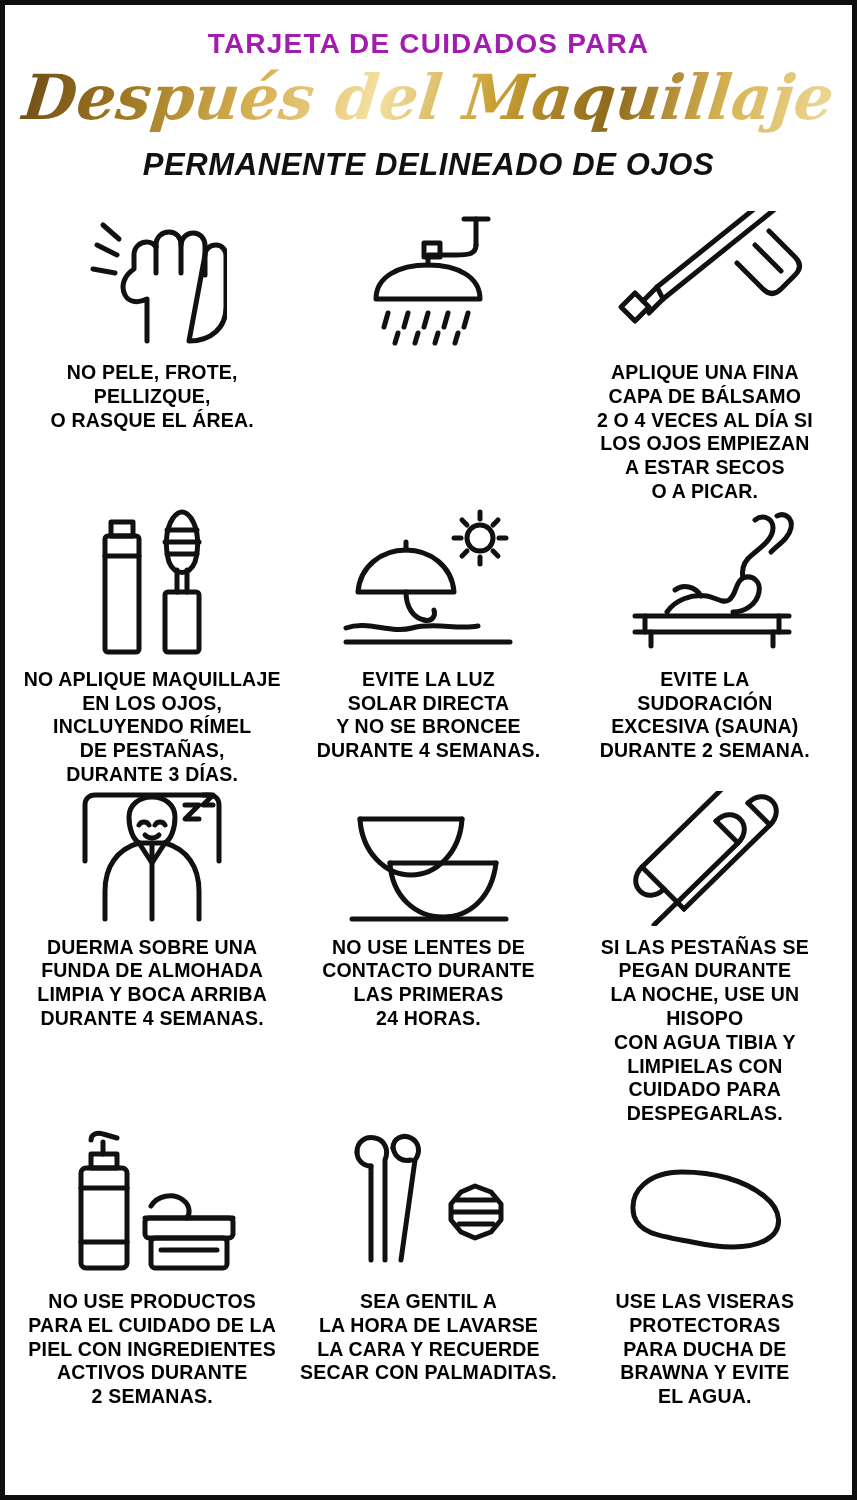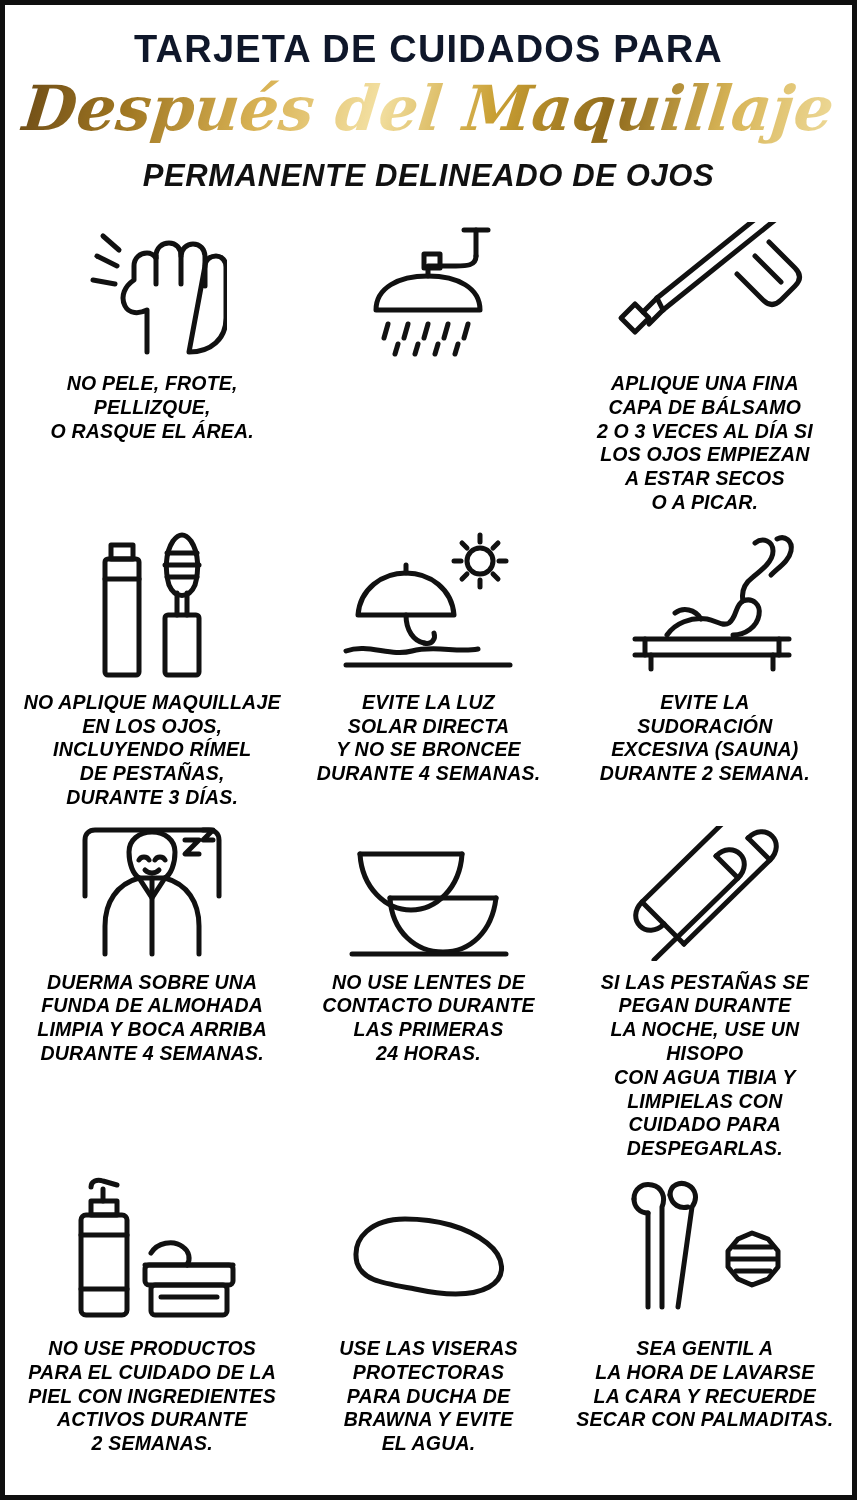--- a/index.html
+++ b/index.html
@@ -21,26 +21,26 @@
     padding: 12px 10px 6px 10px;
     display: flex;
     flex-direction: column;
   }
   
   .header {
     text-align: center;
     flex: 0 0 auto;
   }
   .title-top {
-    font-size: 38px;
+    font-size: 28px;
     font-weight: bold;
     letter-spacing: 1.2px;
     line-height: 1.1;
     margin: 12px 0 0 0;
-    color: #0f172a;
+    color: #a21caf;
   }
   .title-script {
     margin: 2px 0 0 0;
     font-family: "DejaVu Serif", serif;
     font-style: italic;
     font-weight: bold;
     font-size: 62px;
     line-height: 1.15;
     letter-spacing: 0px;
     background: linear-gradient(100deg,#6b4a16 0%,#a07722 14%,#d9b355 30%,#f3e0a2 44%,#c99f33 58%,#8f6a1c 72%,#d8b557 86%,#efdc9d 100%);
@@ -56,24 +56,23 @@
     letter-spacing: 0.6px;
     margin: 14px 0 0 0;
     color: #111;
     font-style: italic;
   }
   
   .grid {
     margin-top: 28px;
     display: grid;
     grid-template-columns: repeat(3, 1fr);
-    gap: 16px 2px;
+    gap: 4px 2px;
     flex: 1 1 auto;
     align-content: start;
-    font-style: italic;
   }
   .tip {
     display: flex;
     flex-direction: column;
     align-items: center;
     padding: 0 4px;
   }
   .tip-icon {
     height: 140px;
     display: flex;
@@ -156,21 +155,21 @@
           <path d="M44 102 L58 88"></path>
           <path d="M52 76 L58 88"></path>
           <path d="M58 88 L170 -2"></path>
           <path d="M52 76 L164 -14"></path>
           <path d="M164 20 L190 46 C196 52 196 58 190 64 L176 78 C170 84 164 84 158 78 L132 52"></path>
           <path d="M150 34 L176 60"></path>
         </svg>
       </div>
       <div class="tip-text">APLIQUE UNA FINA
 CAPA DE BÁLSAMO
-2 O 3 VECES AL DÍA SI
+2 O 4 VECES AL DÍA SI
 LOS OJOS EMPIEZAN
 A ESTAR SECOS
 O A PICAR.</div>
     </div>
 
     <div class="tip row2">
       <div class="tip-icon">
         <svg width="150" height="150" viewBox="0 0 150 150" fill="none" stroke="#111" stroke-width="5" stroke-linecap="round" stroke-linejoin="round">
           <rect x="28" y="28" width="34" height="116" rx="3"></rect>
           <path d="M28 48 L62 48"></path>
@@ -316,44 +315,44 @@
       <div class="tip-text">NO USE PRODUCTOS
 PARA EL CUIDADO DE LA
 PIEL CON INGREDIENTES
 ACTIVOS DURANTE
 2 SEMANAS.</div>
     </div>
 
     <div class="tip row4">
       <div class="tip-icon">
         <svg width="190" height="150" viewBox="0 0 190 150" fill="none" stroke="#111" stroke-width="5" stroke-linecap="round" stroke-linejoin="round">
-          <path d="M24 86 C18 60 40 42 72 42 C104 42 134 50 154 66 C172 80 174 100 156 110 C138 120 110 118 82 112 C50 106 30 104 24 86 Z"></path>
-        </svg>
-      </div>
-      <div class="tip-text">USE LAS VISERAS
-PROTECTORAS
-PARA DUCHA DE
-BRAWNA Y EVITE
-EL AGUA.</div>
-    </div>
-
-    <div class="tip row4">
-      <div class="tip-icon">
-        <svg width="190" height="150" viewBox="0 0 190 150" fill="none" stroke="#111" stroke-width="5" stroke-linecap="round" stroke-linejoin="round">
           <path d="M24 22 C24 12 32 6 42 8 C52 10 56 20 52 30 L52 130"></path>
           <path d="M24 22 C24 30 30 36 38 36"></path>
           <path d="M38 36 L38 130"></path>
           <path d="M60 18 C60 8 70 4 78 8 C86 12 88 22 82 30 L68 130"></path>
           <path d="M60 18 C62 28 70 32 78 30"></path>
           <path d="M128 62 L142 56 L158 62 L168 74 L168 90 L158 102 L142 108 L128 102 L118 90 L118 74 Z"></path>
           <path d="M124 70 L162 70"></path>
           <path d="M120 82 L166 82"></path>
           <path d="M126 94 L160 94"></path>
         </svg>
       </div>
       <div class="tip-text">SEA GENTIL A
 LA HORA DE LAVARSE
 LA CARA Y RECUERDE
 SECAR CON PALMADITAS.</div>
     </div>
 
+    <div class="tip row4">
+      <div class="tip-icon">
+        <svg width="190" height="150" viewBox="0 0 190 150" fill="none" stroke="#111" stroke-width="5" stroke-linecap="round" stroke-linejoin="round">
+          <path d="M24 86 C18 60 40 42 72 42 C104 42 134 50 154 66 C172 80 174 100 156 110 C138 120 110 118 82 112 C50 106 30 104 24 86 Z"></path>
+        </svg>
+      </div>
+      <div class="tip-text">USE LAS VISERAS
+PROTECTORAS
+PARA DUCHA DE
+BRAWNA Y EVITE
+EL AGUA.</div>
+    </div>
+
   </div>
 </div>
 
 </body></html>

